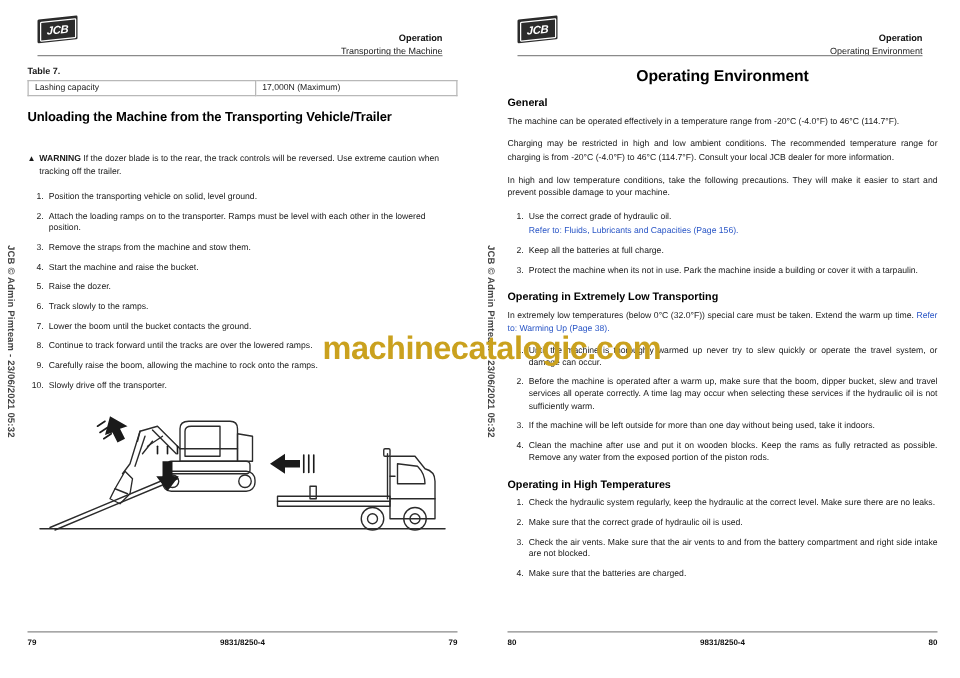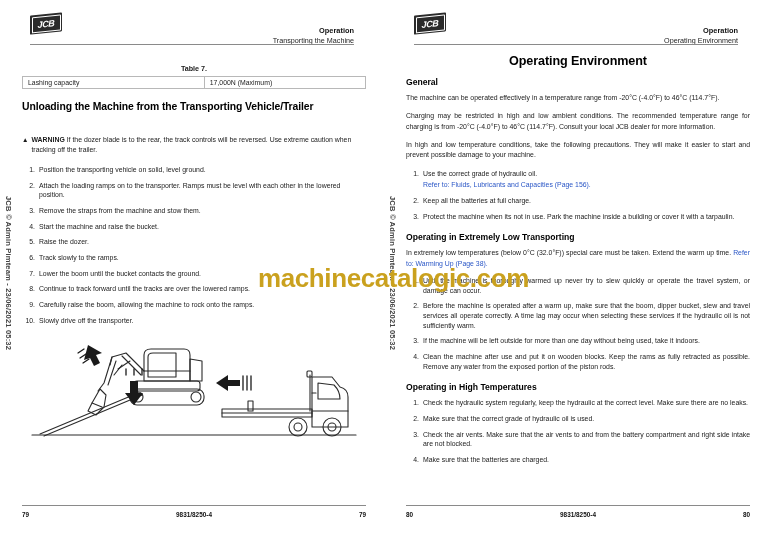--- a/index.html
+++ b/index.html
@@ -116,25 +116,25 @@
   
   .content {
     position: absolute;
     left: 22px;
     right: 18px;
     top: 52px;
     bottom: 52px;
   }
 
   .table-cap {
-    text-align: center;
+    text-align: left;
     font-size: 7.2px;
     font-weight: bold;
     margin-bottom: 3px;
-    margin-top: 12px;
+    margin-top: 0;
   }
   table.spec {
     width: 100%;
     border-collapse: collapse;
     font-size: 6.9px;
   }
   table.spec td {
     border: 0.7px solid #b8b8b8;
     padding: 2px 5px;
     color: #222;

